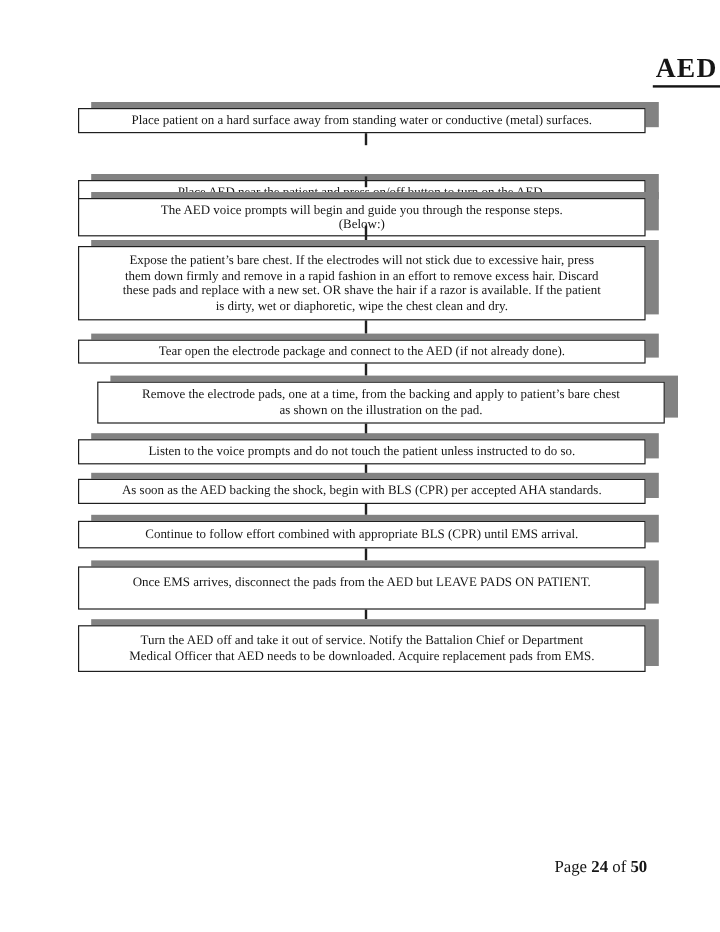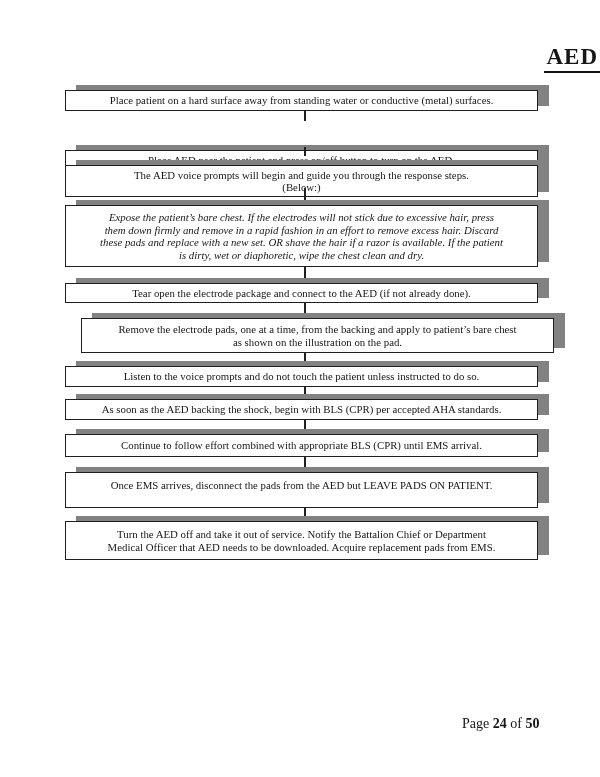--- a/index.html
+++ b/index.html
@@ -48,21 +48,21 @@
   }
   .step-text {
     display: block;
     font-size: 10.8px;
     line-height: 12.5px;
     white-space: pre-line;
   }
   .b1  { top: 90px;  height: 21px; }
   .b2  { top: 138px; height: 21px; margin-top: 12px; }
   .b3  { top: 165px; height: 32px; }
-  .b4  { top: 205px; height: 62px; font-style: italic; }
+  .b4  { top: 205px; height: 62px; }
   .b5  { top: 283px; height: 20px; }
   .b6  { top: 318px; height: 35px; margin-left: 16px; }
   .b7  { top: 366px; height: 21px; }
   .b8  { top: 399px; height: 21px; }
   .b9  { top: 434px; height: 23px; }
   .b10 { top: 472px; height: 36px; align-items: flex-start; padding-top: 6px; }
   .b11 { top: 521px; height: 39px; }
   .conn {
     position: absolute;
     left: 304px;

